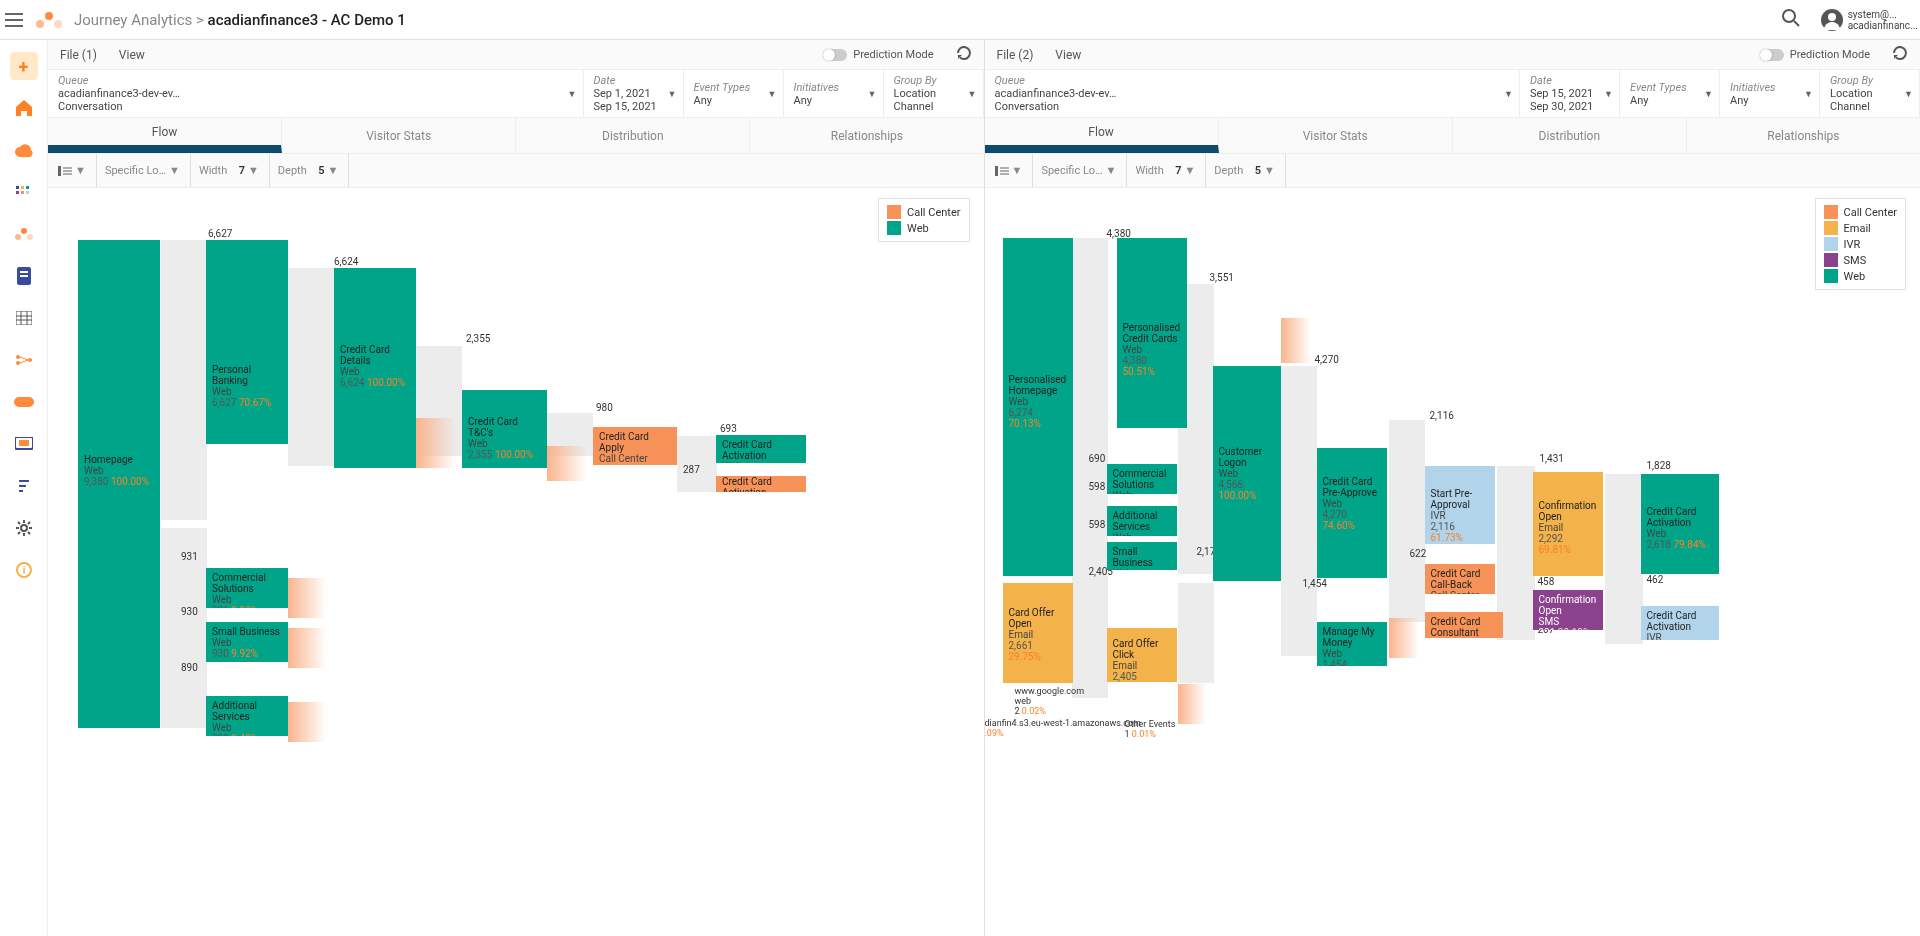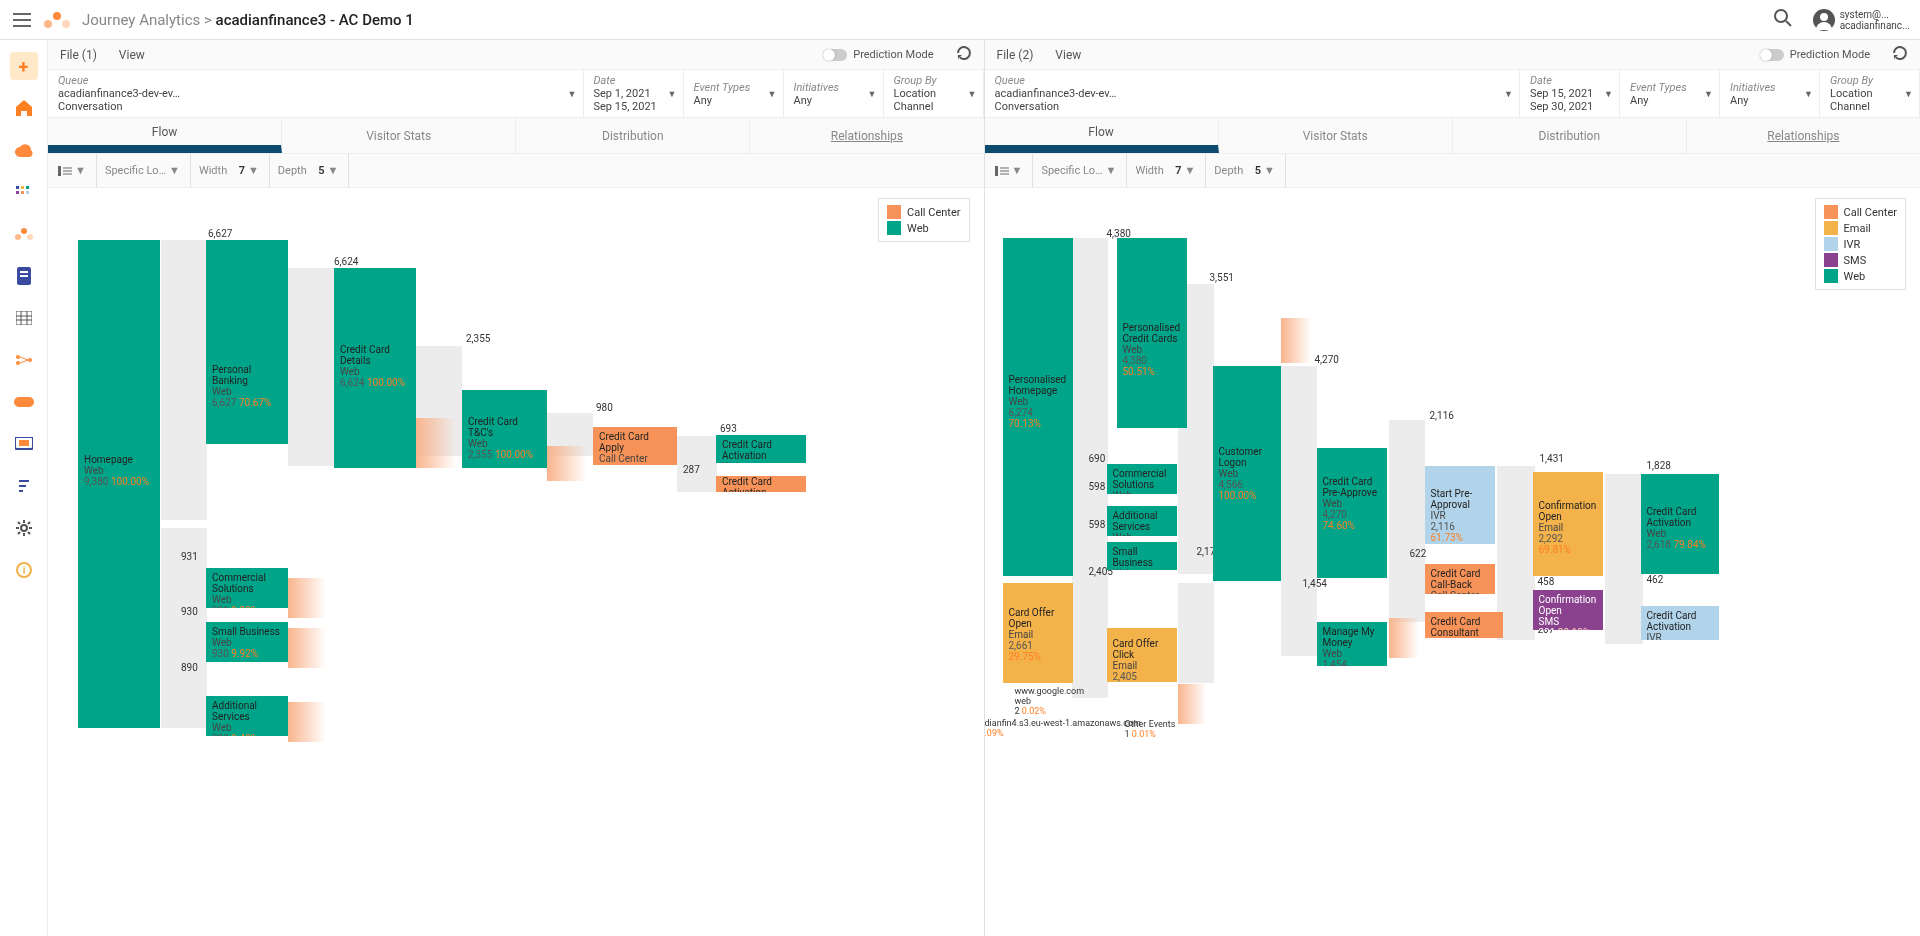--- a/index.html
+++ b/index.html
@@ -1,19 +1,19 @@
 <!DOCTYPE html>
 <html><head>
 <meta charset="utf-8">
 <style>
 * { box-sizing: border-box; margin: 0; padding: 0; font-family: -apple-system, BlinkMacSystemFont, "Segoe UI", Roboto, Helvetica, Arial, sans-serif; }
 body { background: #fafafa; font-size: 12px; color: #333; overflow: hidden; }
 
 
-.topbar { height: 40px; display: flex; align-items: center; padding: 0 10px; background: #fff; border-bottom: 1px solid #e0e0e0; }
+.topbar { height: 40px; display: flex; align-items: center; padding: 0 2px; background: #fff; border-bottom: 1px solid #e0e0e0; }
 .topbar .menu-icon { width: 24px; height: 24px; display: flex; align-items: center; justify-content: center; cursor: pointer; margin-right: 8px; }
 .topbar .logo { width: 30px; height: 20px; margin-right: 10px; }
 .breadcrumb { color: #888; font-size: 15px; }
 .breadcrumb .current { color: #222; font-weight: 500; }
 .topbar .spacer { flex: 1; }
 .topbar .search-icon { margin-right: 20px; cursor: pointer; }
 .topbar .user { display: flex; align-items: center; font-size: 10px; line-height: 11px; color: #444; }
 .topbar .user .avatar-icon { width: 24px; height: 24px; margin-right: 4px; }
 
 
@@ -40,21 +40,21 @@
 .refresh-icon { cursor: pointer; }
 
 .panel-filters { height: 48px; background: #fff; border-bottom: 1px solid #eee; display: flex; }
 .filter-cell { flex: 0 0 auto; border-right: 1px solid #eee; padding: 4px 10px; display: flex; flex-direction: column; justify-content: center; position: relative; min-width: 100px; }
 .filter-cell .flabel { font-size: 11px; font-style: italic; color: #888; }
 .filter-cell .fvalue { font-size: 11px; color: #444; }
 .filter-cell .chevron { position: absolute; right: 6px; top: 50%; transform: translateY(-50%); font-size: 9px; color: #666; }
 
 .panel-tabs { height: 36px; background: #fafafa; border-bottom: 1px solid #eee; display: flex; }
 .ptab { flex: 1; display: flex; align-items: center; justify-content: center; font-size: 12px; color: #888; cursor: pointer; border-right: 1px solid #eee; }
-.ptab:last-child { border-right: none; text-decoration: underline; }
+.ptab:last-child { border-right: none; }
 .ptab.active { color: #555; border-bottom: 8px solid #0c4a6e; }
 
 .panel-subbar { height: 34px; background: #fafafa; border-bottom: 1px solid #eee; display: flex; align-items: center; padding: 0 10px; font-size: 11px; color: #888; gap: 8px; }
 .panel-subbar .dd { display: flex; align-items: center; gap: 3px; cursor: pointer; border-right: 1px solid #e0e0e0; padding-right: 10px; height: 100%; }
 .panel-subbar .dd .val { color: #333; font-weight: 600; }
 
 
 .chart { flex: 1; position: relative; background: #fff; overflow: hidden; }
 .legend { position: absolute; right: 14px; top: 10px; background: #fff; border: 1px solid #e0e0e0; padding: 4px 8px; font-size: 11px; }
 .legend-row { display: flex; align-items: center; gap: 6px; margin: 2px 0; }

